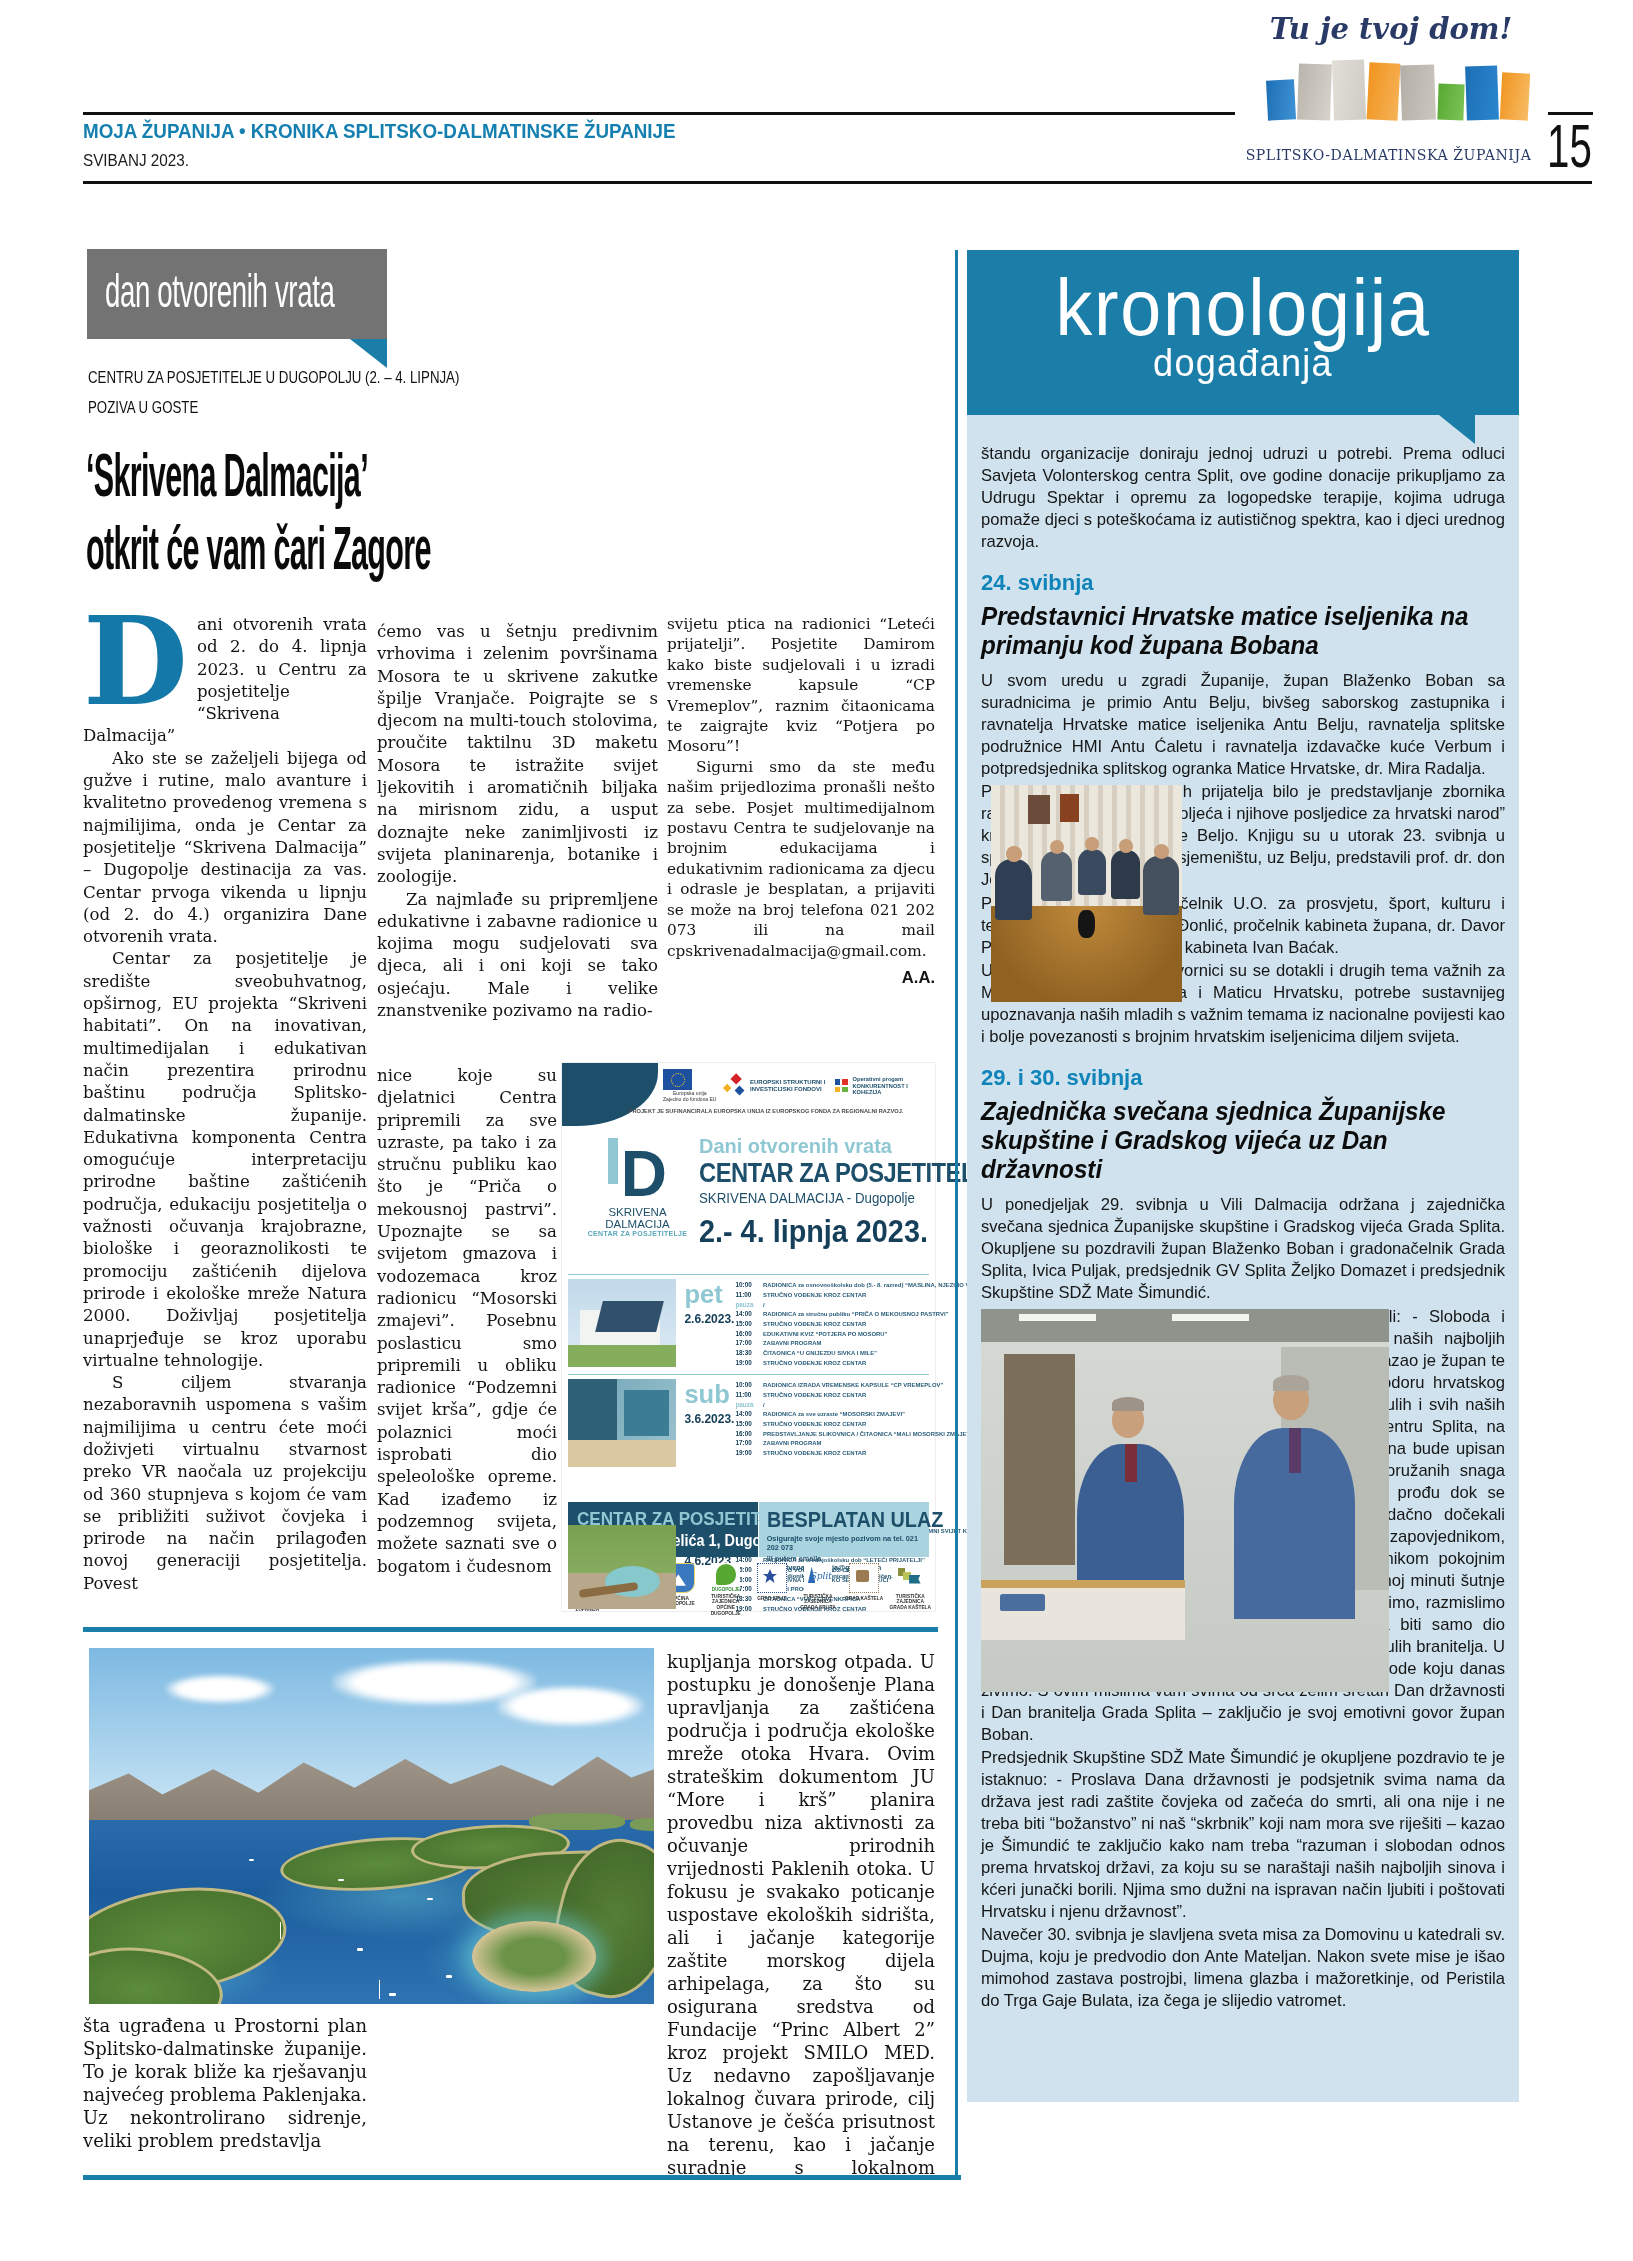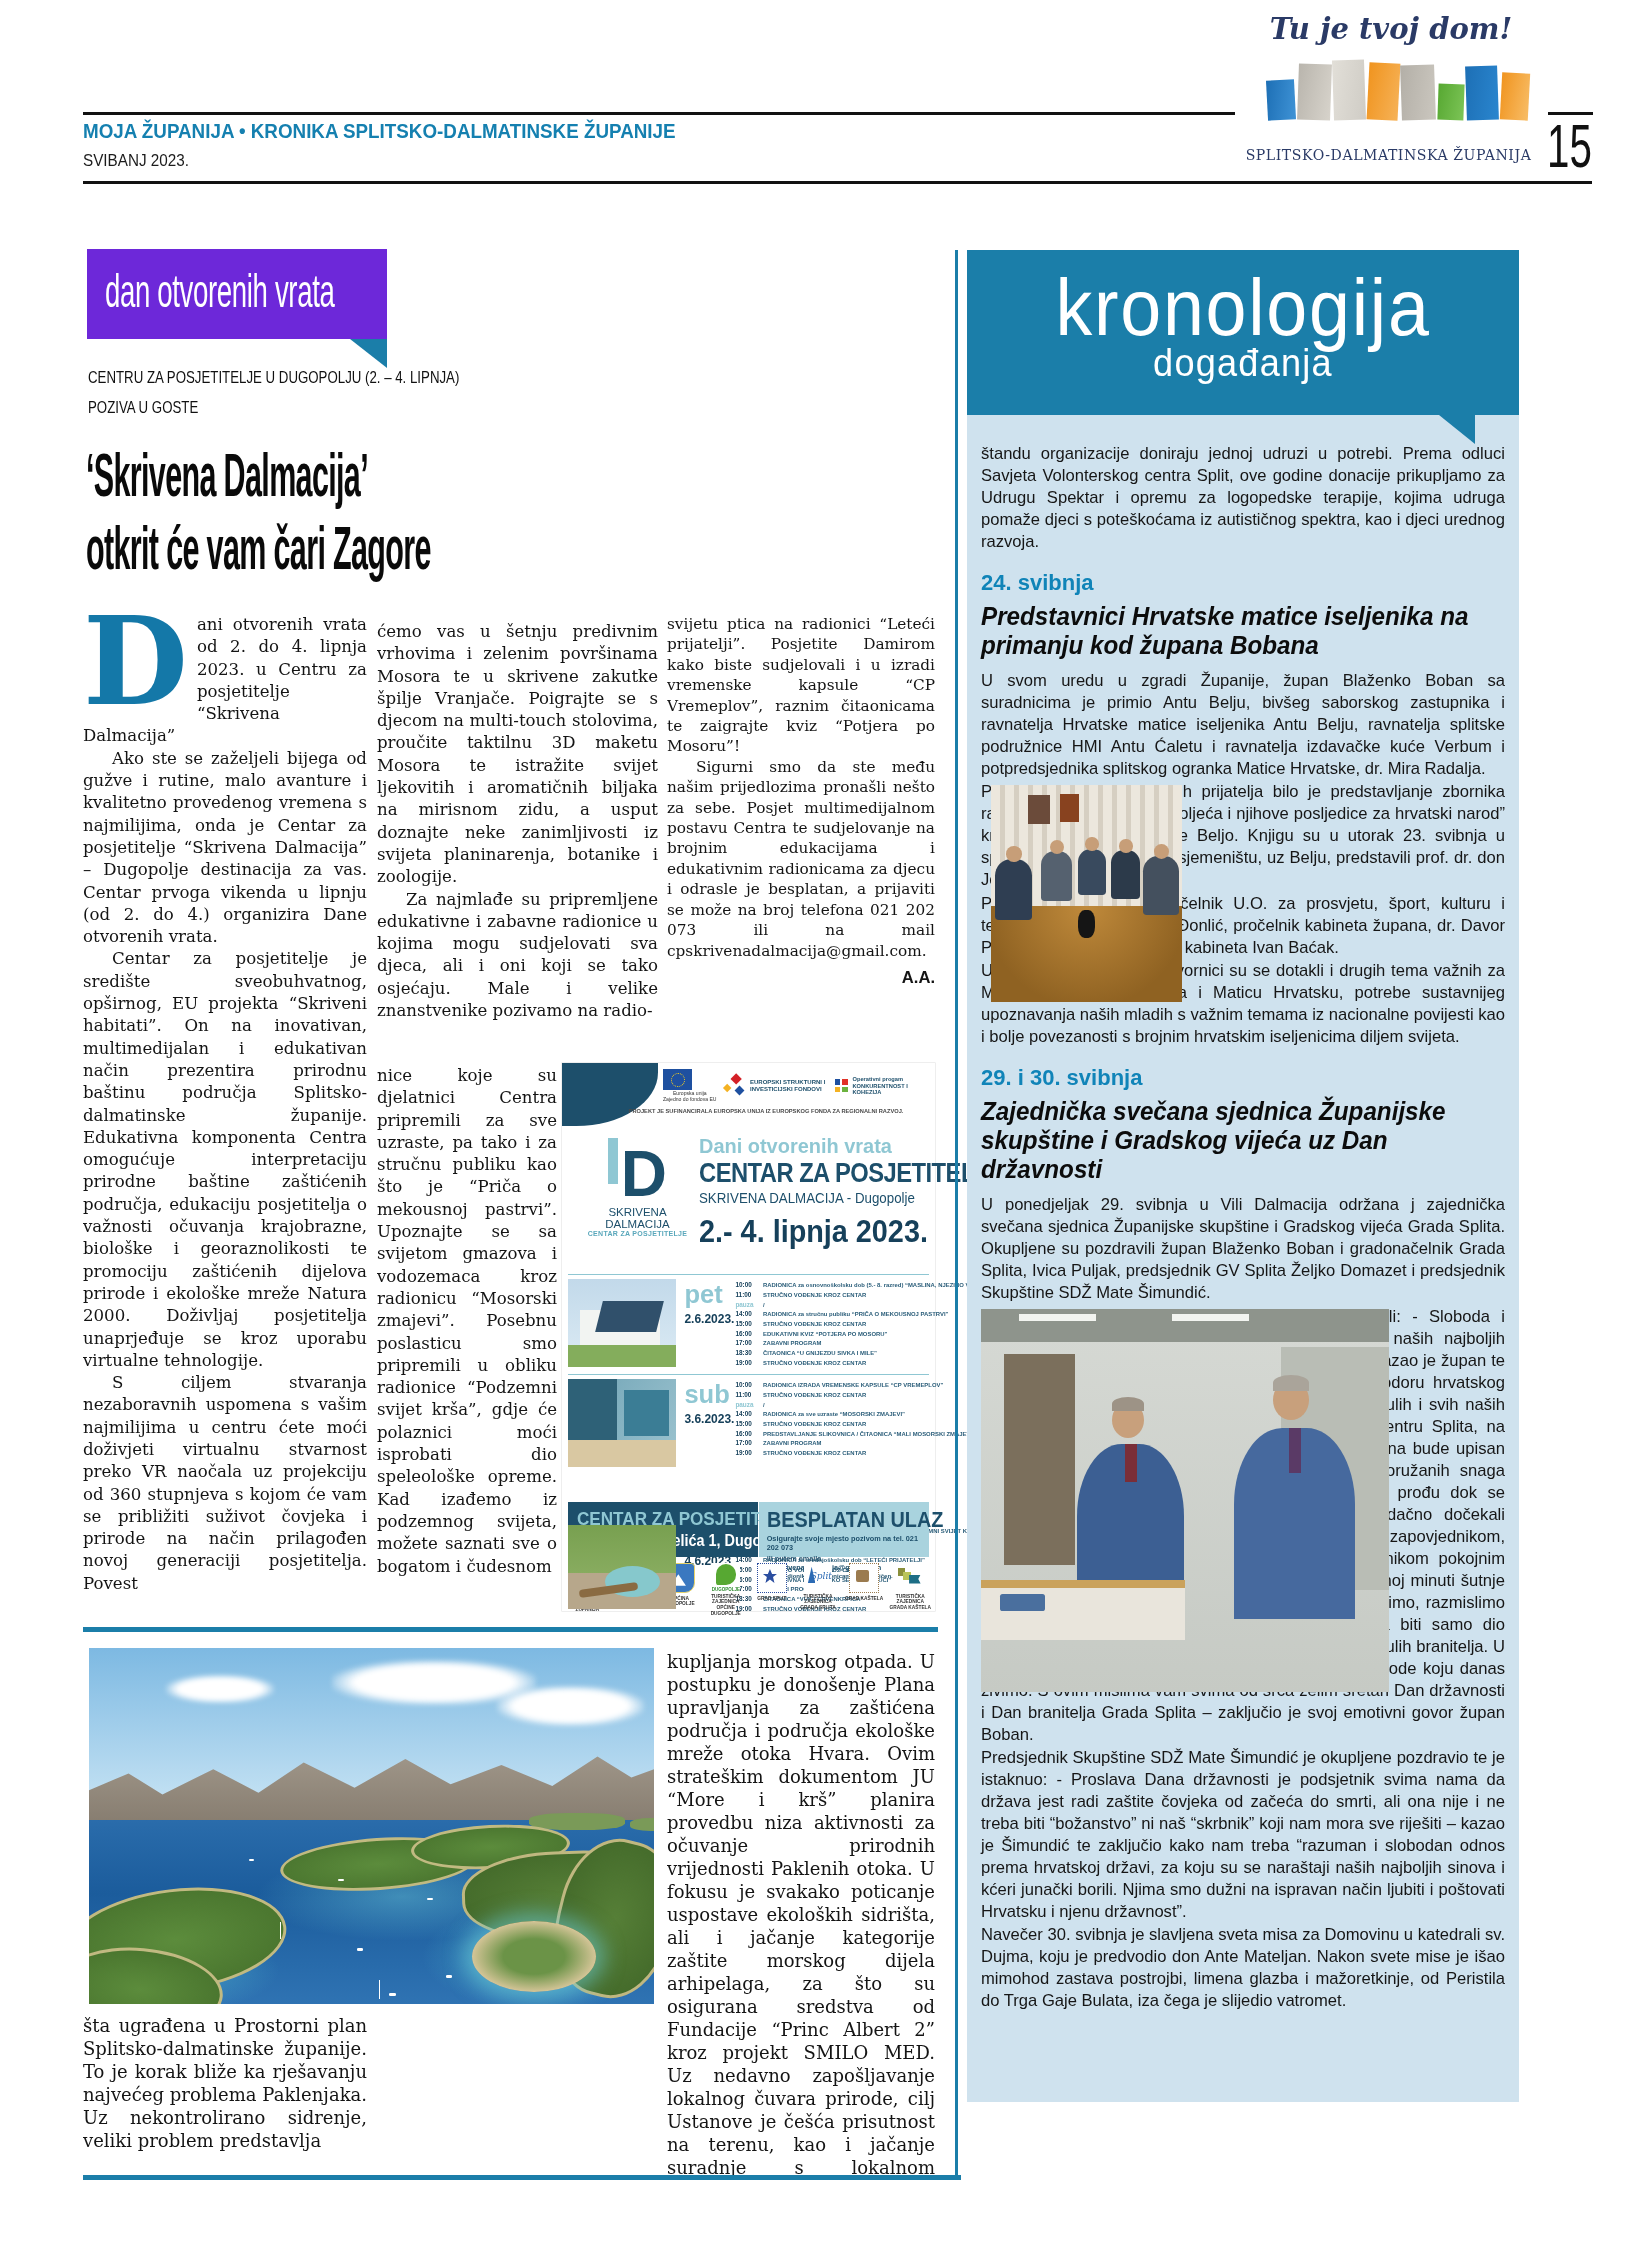--- a/index.html
+++ b/index.html
@@ -12,21 +12,21 @@
   .month{position:absolute;left:83px;top:151px;font-size:16.6px;color:#1c1c1c;transform:scaleX(.92);transform-origin:left;}
   .slogan{position:absolute;left:1241px;top:11.5px;width:300px;text-align:center;
           font-family:"DejaVu Serif",serif;font-style:italic;font-weight:bold;font-size:29px;color:#2a3a66;}
   .blocks{position:absolute;left:1267px;top:59px;width:255px;height:61px;display:flex;align-items:flex-end;gap:2.6px;}
   .blk{flex:0 0 auto;}
   .org{position:absolute;left:1229px;top:146px;width:319px;text-align:center;font-family:"DejaVu Serif",serif;
        font-size:15.3px;color:#2a3a66;letter-spacing:0.6px;transform:scaleX(.92);}
   .pagenum{position:absolute;right:41px;top:116px;font-size:61px;line-height:1;color:#111;
            transform:scaleX(.66);transform-origin:right;}
   
-  .banner{position:absolute;left:87px;top:249px;width:300px;height:90px;background:#6d28d9;}
+  .banner{position:absolute;left:87px;top:249px;width:300px;height:90px;background:#737373;}
   .banner-txt{position:absolute;left:18px;top:15.3px;font-size:46px;color:#fff;white-space:nowrap;
               transform:scaleX(.6);transform-origin:left;letter-spacing:-0.6px;}
   .tail{position:absolute;width:0;height:0;}
   .kicker{position:absolute;left:88px;width:574px;font-size:17px;font-weight:500;color:#111;line-height:30px;
           transform:scaleX(.78);transform-origin:left;letter-spacing:0;}
   .headline{position:absolute;left:86px;top:439px;font-weight:bold;font-size:61px;line-height:73px;color:#0a0a0a;
             transform:scaleX(.5);transform-origin:left;letter-spacing:-1.3px;white-space:nowrap;}
   
   .ncol{position:absolute;font-family:"DejaVu Serif",serif;text-align:justify;color:#141414;overflow:hidden;}
   .ncol p{margin:0;text-indent:29px;}

